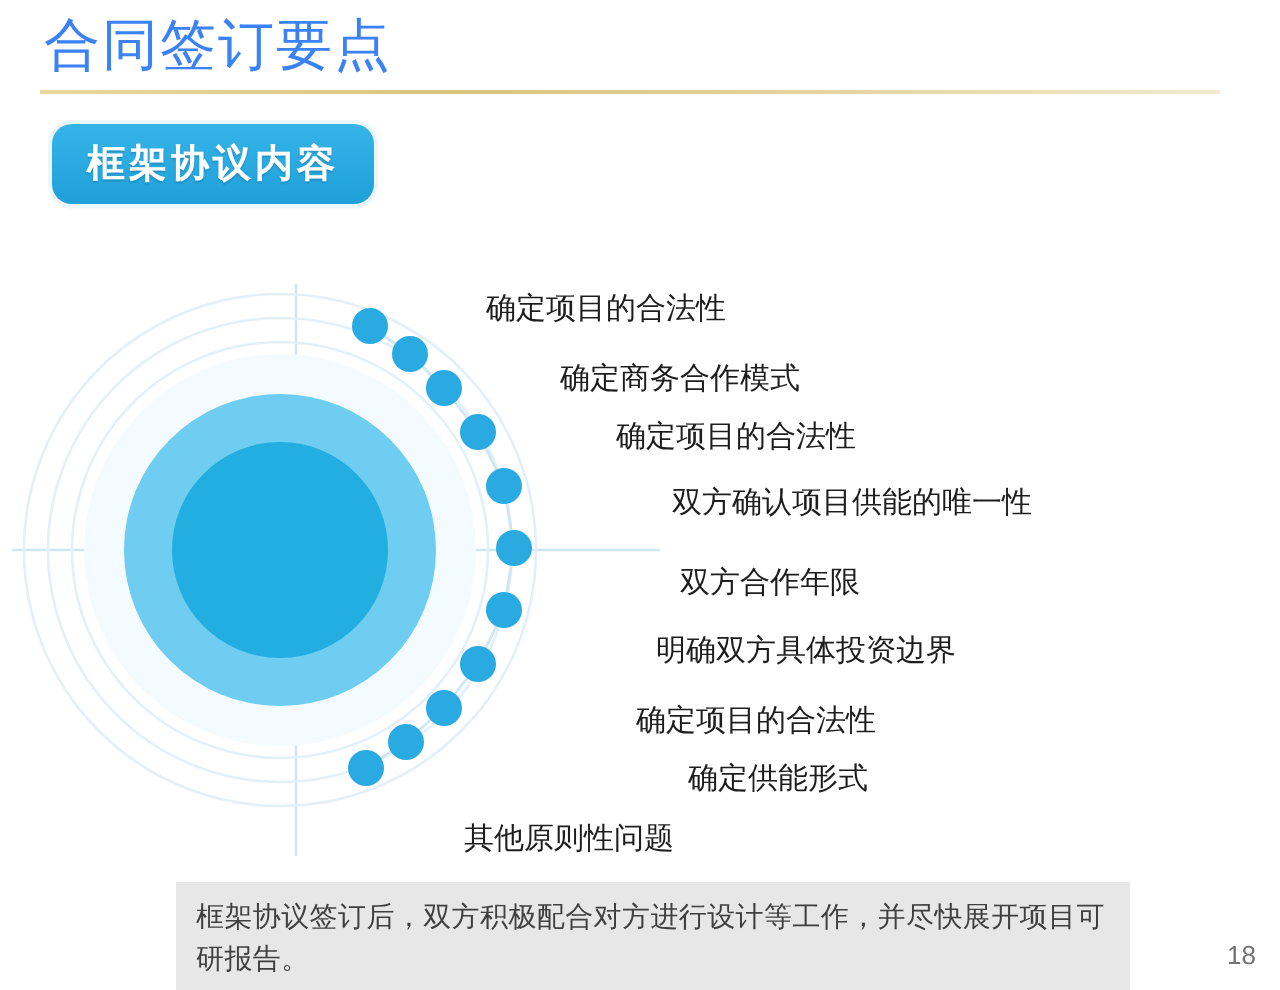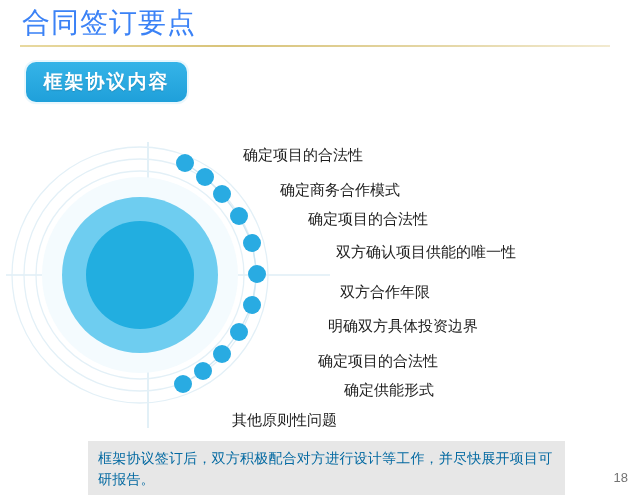--- a/index.html
+++ b/index.html
@@ -90,21 +90,21 @@
     height: 54px;
     background: #e7e7e7;
   }
   #caption-text {
     position: absolute;
     left: 10px;
     top: 7px;
     width: 460px;
     font-size: 14px;
     line-height: 21px;
-    color: #0369a1;
+    color: #404040;
     letter-spacing: 0.2px;
   }
 
   
   #watermark {
     position: absolute;
     left: 447px;
     top: 452px;
     display: flex;
     align-items: center;

